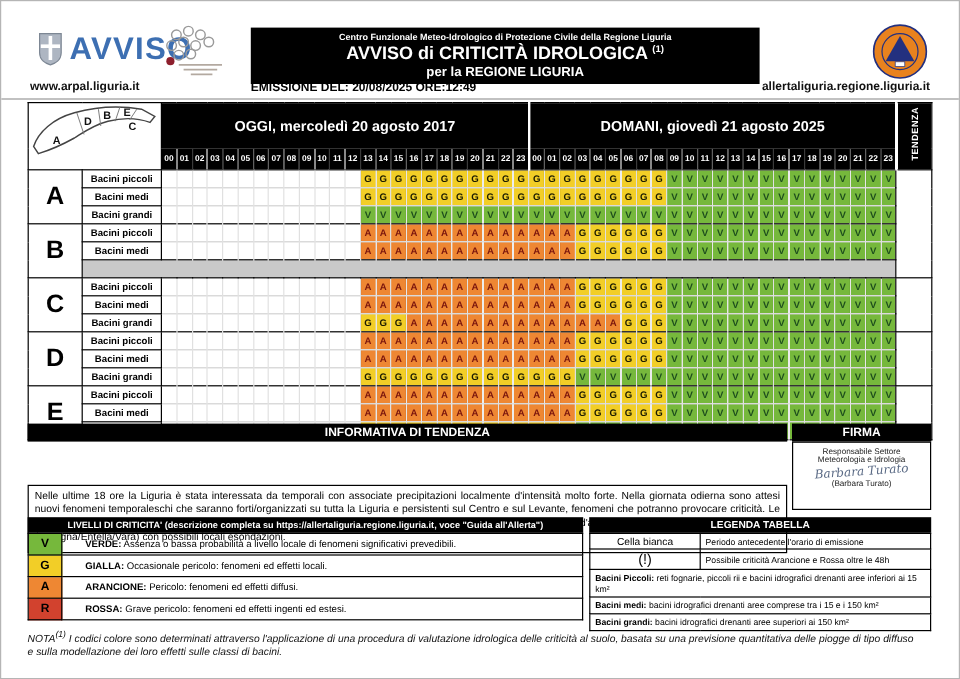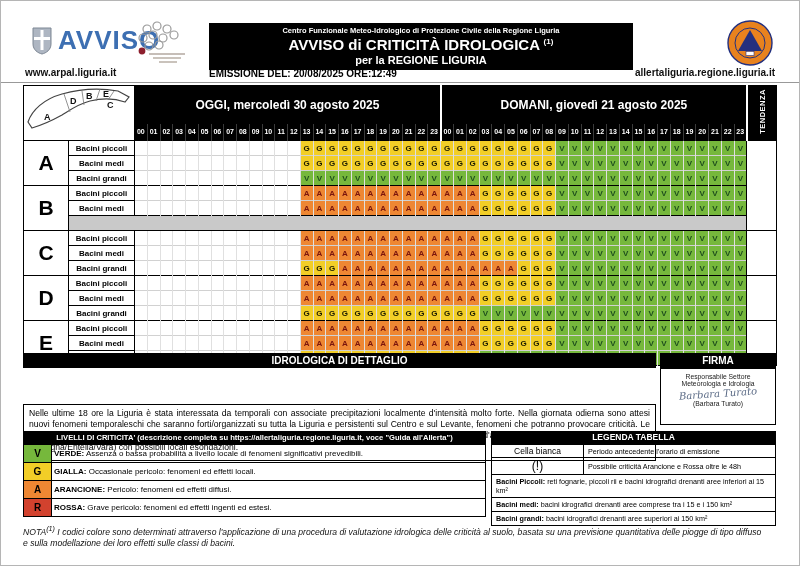--- a/index.html
+++ b/index.html
@@ -53,21 +53,21 @@
   #firma-box { position:absolute; left:659px; top:367px; width:116px; height:57px; border:1px solid #000; text-align:center; padding-top:4px; }
   #firma-box .fl { font-size:6.8px; color:#222; }
   #firma-box .sig { font-family:"DejaVu Serif", serif; font-style:italic; font-size:10px; color:#5a6a85; transform:rotate(-4deg); margin:1px 0; }
   #firma-box .fn { font-size:6.8px; color:#222; }
   
   #livelli { position:absolute; left:22px; top:430px; width:463px; }
   #livelli .lg-head { background:#000; color:#fff; font-size:7.6px; font-weight:bold; text-align:center; height:13px; line-height:13px; }
   #livelli table { border-collapse:collapse; width:100%; }
   #livelli td { border:1px solid #000; height:18px; }
   #livelli td.code { width:28px; text-align:center; font-size:10px; font-weight:bold; }
-  #livelli td.desc { font-size:8px; padding-left:2px; }
+  #livelli td.desc { font-size:8px; padding-left:19px; }
   #legenda { position:absolute; left:490px; top:430px; width:285px; }
   #legenda .lg-head { background:#000; color:#fff; font-size:8.5px; font-weight:bold; text-align:center; height:13px; line-height:13px; }
   #legenda table { border-collapse:collapse; width:100%; }
   #legenda td { border:1px solid #000; font-size:7.2px; padding:1px 4px; }
   #legenda td.k { width:92px; text-align:center; font-size:8.5px; }
   #legenda td.k.bang { font-size:12px; }
   #legenda td.full { padding:2px 4px; }
   
   #nota { position:absolute; left:22px; top:524px; width:740px; font-size:8.6px; font-style:italic; line-height:1.3; color:#111; }
   b { font-weight:bold; }
@@ -190,21 +190,21 @@
                   <line x1="90" y1="5" x2="84" y2="14"></line>
                 </g>
                 <g font-size="9" font-weight="bold" fill="#111" font-family="Liberation Sans,sans-serif">
                   <text x="20" y="34">A</text>
                   <text x="46" y="18">D</text>
                   <text x="62" y="13">B</text>
                   <text x="79" y="11">E</text>
                   <text x="83" y="22">C</text>
                 </g>
               </svg></td>
-            <td class="day-banner" colspan="24">OGGI, mercoledì 30 agosto 2025</td>
+            <td class="day-banner" colspan="24">OGGI, mercoledì 20 agosto 2017</td>
             <td class="day-banner sep" colspan="24">DOMANI, giovedì 21 agosto 2025</td>
             <td class="tend-head" rowspan="2"><span>TENDENZA</span></td>
           </tr>
           <tr>
             <td class="hour-cell">00</td>
             <td class="hour-cell">01</td>
             <td class="hour-cell">02</td>
             <td class="hour-cell">03</td>
             <td class="hour-cell">04</td>
             <td class="hour-cell">05</td>
@@ -974,21 +974,21 @@
             <td class="cell c-v">V</td>
             <td class="cell c-v">V</td>
             <td class="cell c-v">V</td>
             <td class="cell c-v">V</td>
             <td class="cell c-v">V</td>
           </tr>
         </tbody>
       </table>
     </div>
 
-  <div id="info-bar" class="blackbar">IDROLOGICA DI DETTAGLIO</div>
+  <div id="info-bar" class="blackbar">INFORMATIVA DI TENDENZA</div>
   <div id="firma-bar" class="blackbar">FIRMA</div>
   <div id="info-box">Nelle ultime 18 ore la Liguria è stata interessata da temporali con associate precipitazioni localmente d'intensità molto forte. Nella giornata odierna sono attesi nuovi fenomeni temporaleschi che saranno forti/organizzati su tutta la Liguria e persistenti sul Centro e sul Levante, fenomeni che potranno provocare criticità. Le piogge temporalesche attese potranno comportare significativi innalzamenti di livello idrometrico anche dei corsi d'acqua drenanti bacini grandi di Levante (Lavagna/Entella/Vara) con possibili locali esondazioni.</div>
   <div id="firma-box">
     <div class="fl">Responsabile Settore</div>
     <div class="fl">Meteorologia e Idrologia</div>
     <div class="sig">Barbara Turato</div>
     <div class="fn">(Barbara Turato)</div>
   </div>
 
   <div id="livelli">

